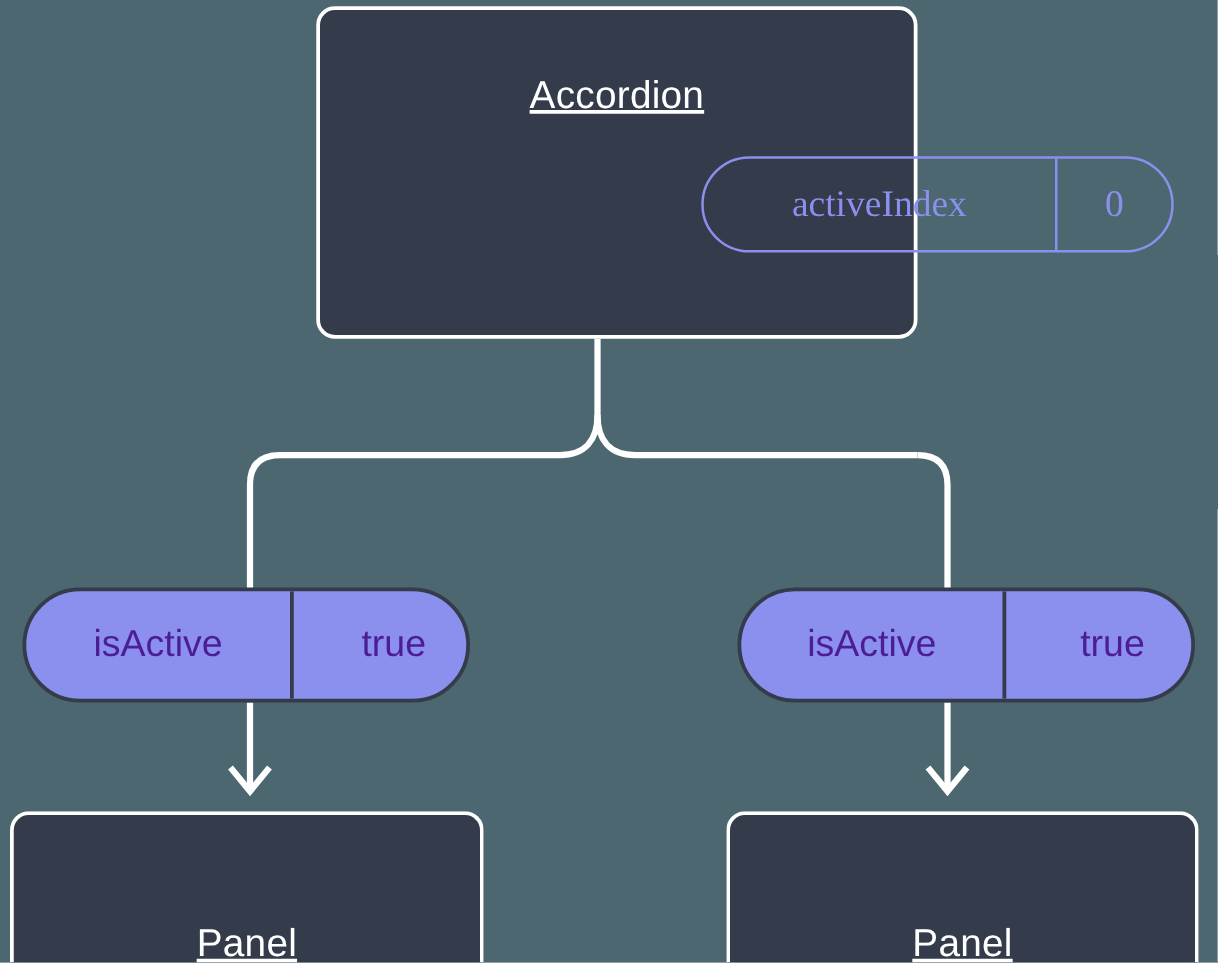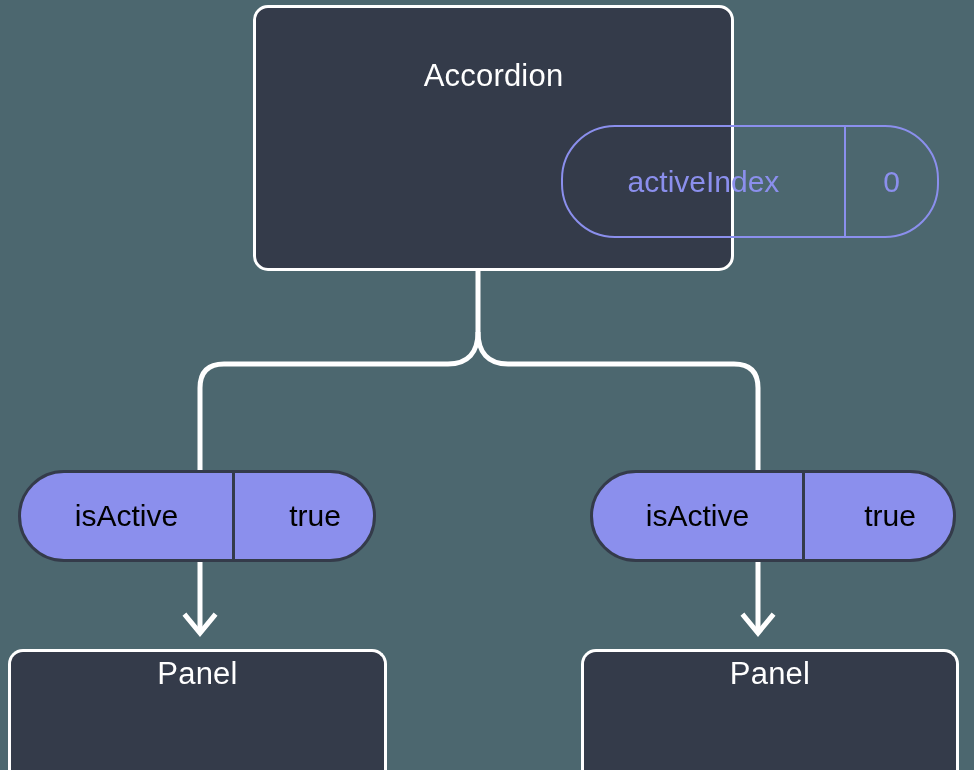--- a/index.html
+++ b/index.html
@@ -43,45 +43,47 @@
     align-items: center;
   }
 
   .node-title {
     color: #ffffff;
     font-size: 31px;
     font-weight: 400;
     letter-spacing: 0.2px;
     line-height: 1;
     white-space: nowrap;
+    text-decoration: underline;
   }
 
   
   #accordion-node {
     left: 253px;
     top: 5px;
     width: 481px;
     height: 266px;
     justify-content: flex-start;
     padding-top: 52px;
   }
 
   
   .pill-outline {
     position: absolute;
     left: 305px;
     top: 117px;
     width: 378px;
-    height: 113px;
+    height: 77px;
     box-sizing: border-box;
     border: 2px solid #8b8fed;
     border-radius: 54px;
     display: flex;
     align-items: stretch;
     background: transparent;
+    font-family: Liberation Serif, serif;
   }
   .pill-outline .pill-key,
   .pill-outline .pill-val {
     display: flex;
     align-items: center;
     justify-content: center;
     color: #8b8fed;
     font-size: 30px;
     line-height: 1;
     white-space: nowrap;
@@ -105,21 +107,21 @@
     border-radius: 46px;
     display: flex;
     align-items: stretch;
     overflow: hidden;
   }
   .pill-filled .pill-key,
   .pill-filled .pill-val {
     display: flex;
     align-items: center;
     justify-content: center;
-    color: #000000;
+    color: #4c1d95;
     font-size: 30px;
     line-height: 1;
     white-space: nowrap;
   }
   .pill-filled .pill-key {
     box-sizing: border-box;
     border-right: 3px solid #343b4a;
   }
   .pill-filled .pill-val {
     flex: 1;
@@ -135,21 +137,21 @@
 
   #pill-right {
     left: 590px;
     top: 470px;
     width: 366px;
   }
   #pill-right .pill-key { width: 212px; }
 
   
   .panel-box {
-    justify-content: flex-start;
+    justify-content: flex-end;
     padding-top: 0;
   }
   #panel-left {
     left: 8px;
     top: 649px;
     width: 379px;
     height: 121px;
     border-bottom-left-radius: 0;
     border-bottom-right-radius: 0;
     border-bottom: none;

